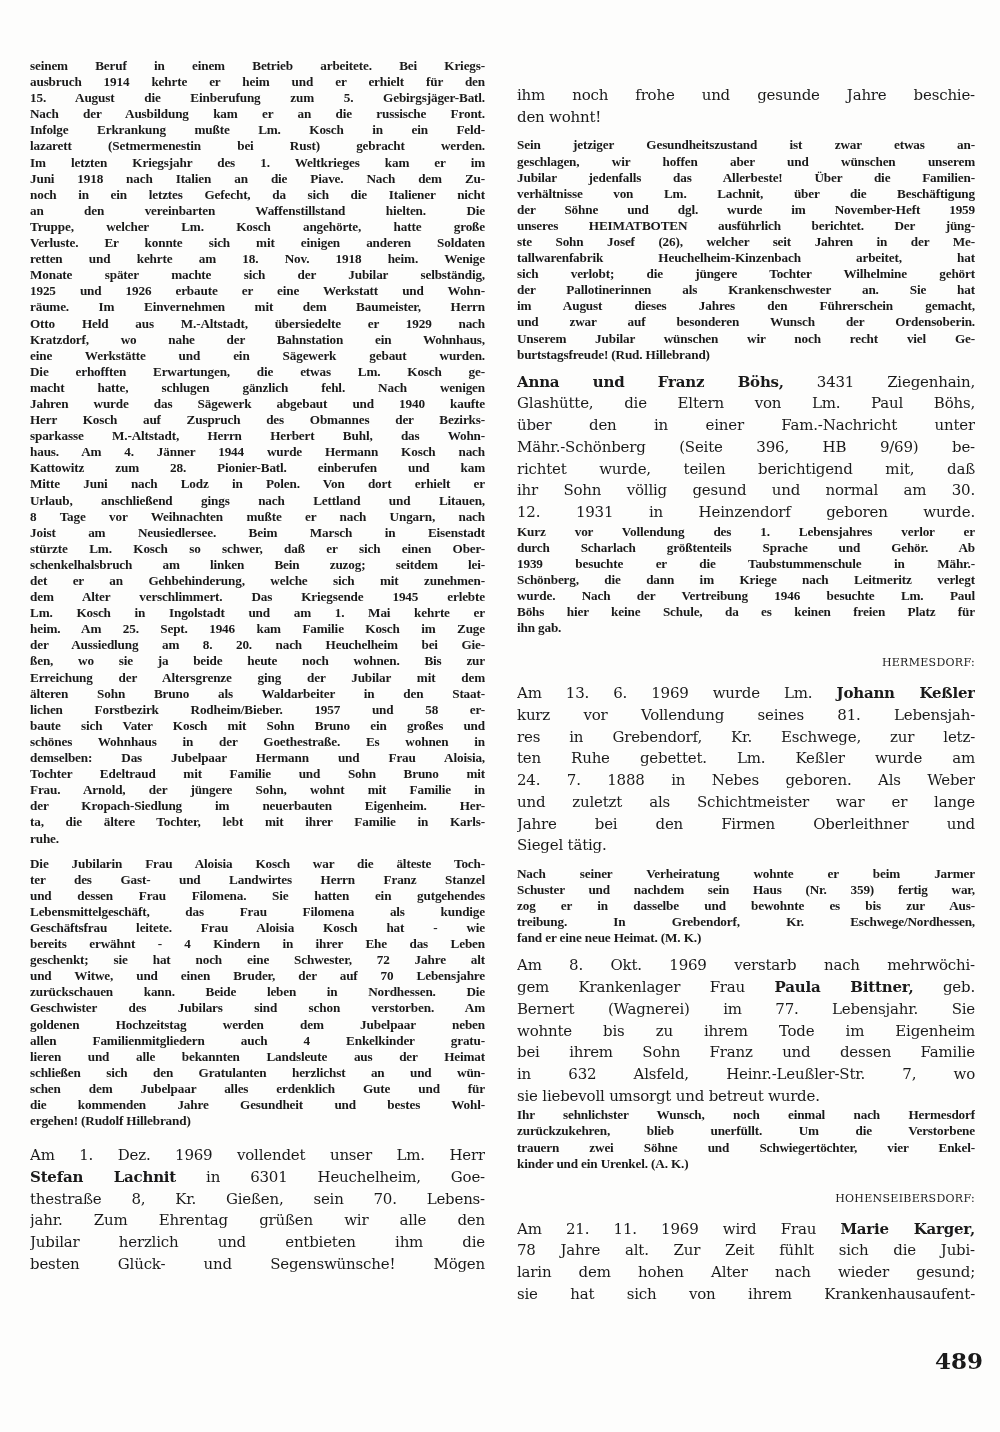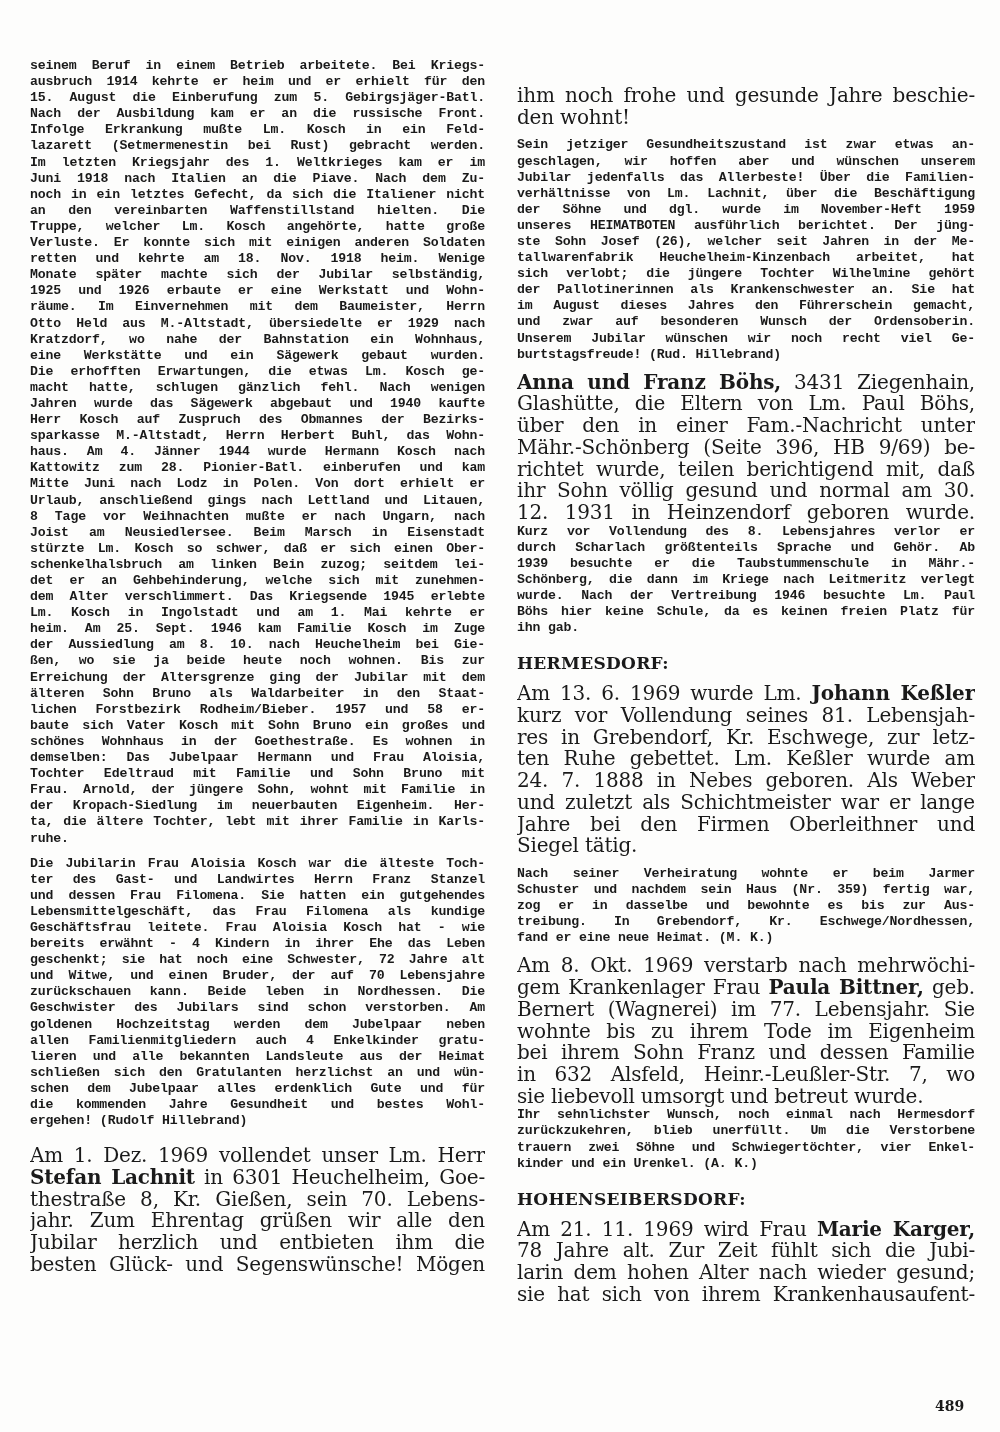--- a/index.html
+++ b/index.html
@@ -3,28 +3,28 @@
   <meta charset="utf-8">
   <style>
     html, body { margin: 0; padding: 0; background: #ffffff; }
     body { width: 1000px; height: 1432px; position: relative; overflow: hidden; color: #1a1a1a; }
     .page { position: absolute; left: 0; top: 0; width: 1000px; height: 1432px; background: #fdfdfc; }
     .col { position: absolute; }
     .col-left { left: 30px; top: 58px; width: 455px; }
     .col-right { left: 517px; top: 85px; width: 458px; }
     .line { display: block; white-space: nowrap; text-align: justify; text-align-last: justify; overflow: hidden; }
     .line.last { text-align-last: left; }
-    .small { font-family: Liberation Mono, monospace; font-size: 13.2px; line-height: 16.1px; font-weight: 600; letter-spacing: -0.15px; }
-    .large { font-family: "DejaVu Serif", serif; font-size: 20px; line-height: 21.7px; letter-spacing: -0.2px; }
-    .heading { font-family: "DejaVu Serif", serif; font-weight: 700; font-size: 17px; line-height: 22px; letter-spacing: 0.3px; }
+    .small { font-family: Liberation Serif, serif; font-size: 13.2px; line-height: 16.1px; font-weight: 600; letter-spacing: -0.15px; }
+    .large { font-family: "DejaVu Serif", serif; font-size: 15px; line-height: 21.7px; letter-spacing: -0.2px; }
+    .heading { font-family: "DejaVu Serif", serif; font-weight: 400; font-size: 11px; line-height: 22px; letter-spacing: 0.3px; text-align: right; }
     .para { display: block; }
     .gap-s { height: 9px; }
     .gap-l { height: 16px; }
     b { font-weight: 700; }
-    .page-number { position: absolute; left: 935px; top: 1398px; font-family: "DejaVu Serif", serif; font-size: 14px; font-weight: 600; }
+    .page-number { position: absolute; left: 935px; top: 1347px; font-family: "DejaVu Serif", serif; font-size: 23px; font-weight: 600; }
   </style>
 </head>
 <body>
 
 <div class="page">
 
   <div class="col col-left">
     <div class="para small">
         <span class="line">seinem Beruf in einem Betrieb arbeitete. Bei Kriegs-</span>
         <span class="line">ausbruch 1914 kehrte er heim und er erhielt für den</span>
@@ -55,21 +55,21 @@
         <span class="line">Mitte Juni nach Lodz in Polen. Von dort erhielt er</span>
         <span class="line">Urlaub, anschließend gings nach Lettland und Litauen,</span>
         <span class="line">8 Tage vor Weihnachten mußte er nach Ungarn, nach</span>
         <span class="line">Joist am Neusiedlersee. Beim Marsch in Eisenstadt</span>
         <span class="line">stürzte Lm. Kosch so schwer, daß er sich einen Ober-</span>
         <span class="line">schenkelhalsbruch am linken Bein zuzog; seitdem lei-</span>
         <span class="line">det er an Gehbehinderung, welche sich mit zunehmen-</span>
         <span class="line">dem Alter verschlimmert. Das Kriegsende 1945 erlebte</span>
         <span class="line">Lm. Kosch in Ingolstadt und am 1. Mai kehrte er</span>
         <span class="line">heim. Am 25. Sept. 1946 kam Familie Kosch im Zuge</span>
-        <span class="line">der Aussiedlung am 8. 10. nach Heuchelheim bei Gie-</span>
+        <span class="line">der Aussiedlung am 8. 20. nach Heuchelheim bei Gie-</span>
         <span class="line">ßen, wo sie ja beide heute noch wohnen. Bis zur</span>
         <span class="line">Erreichung der Altersgrenze ging der Jubilar mit dem</span>
         <span class="line">älteren Sohn Bruno als Waldarbeiter in den Staat-</span>
         <span class="line">lichen Forstbezirk Rodheim/Bieber. 1957 und 58 er-</span>
         <span class="line">baute sich Vater Kosch mit Sohn Bruno ein großes und</span>
         <span class="line">schönes Wohnhaus in der Goethestraße. Es wohnen in</span>
         <span class="line">demselben: Das Jubelpaar Hermann und Frau Aloisia,</span>
         <span class="line">Tochter Edeltraud mit Familie und Sohn Bruno mit</span>
         <span class="line">Frau. Arnold, der jüngere Sohn, wohnt mit Familie in</span>
         <span class="line">der Kropach-Siedlung im neuerbauten Eigenheim. Her-</span>
@@ -125,21 +125,21 @@
         <span class="line">und zwar auf besonderen Wunsch der Ordensoberin.</span>
         <span class="line">Unserem Jubilar wünschen wir noch recht viel Ge-</span>
         <span class="line last">burtstagsfreude! (Rud. Hillebrand)</span>
       </div>
     <div class="gap-s"></div>
     <div class="para large">
       <span class="line"><b>Anna und Franz Böhs,</b><span> 3431 Ziegenhain,</span></span>
       <span><span class="line">Glashütte, die Eltern von Lm. Paul Böhs,</span><span class="line">über den in einer Fam.-Nachricht unter</span><span class="line">Mähr.-Schönberg (Seite 396, HB 9/69) be-</span><span class="line">richtet wurde, teilen berichtigend mit, daß</span><span class="line">ihr Sohn völlig gesund und normal am 30.</span><span class="line">12. 1931 in Heinzendorf geboren wurde.</span></span>
     </div>
     <div class="para small">
-        <span class="line">Kurz vor Vollendung des 8. Lebensjahres verlor er</span>
+        <span class="line">Kurz vor Vollendung des 1. Lebensjahres verlor er</span>
         <span class="line">durch Scharlach größtenteils Sprache und Gehör. Ab</span>
         <span class="line">1939 besuchte er die Taubstummenschule in Mähr.-</span>
         <span class="line">Schönberg, die dann im Kriege nach Leitmeritz verlegt</span>
         <span class="line">wurde. Nach der Vertreibung 1946 besuchte Lm. Paul</span>
         <span class="line">Böhs hier keine Schule, da es keinen freien Platz für</span>
         <span class="line last">ihn gab.</span>
       </div>
     <div class="gap-l"></div>
 
     <div class="heading">HERMESDORF:</div>

